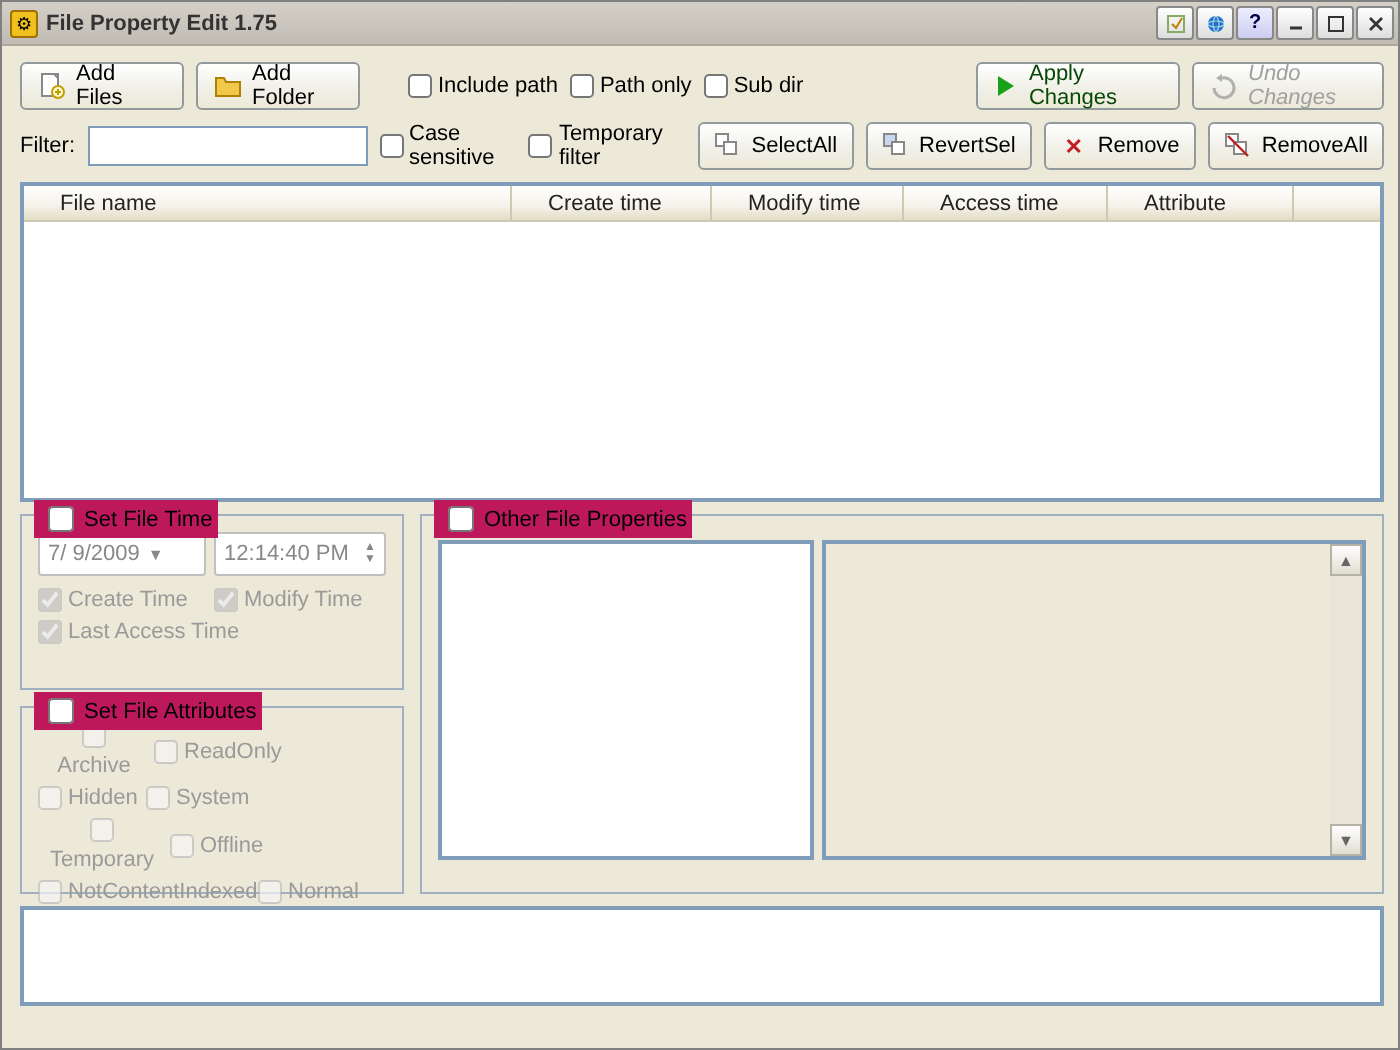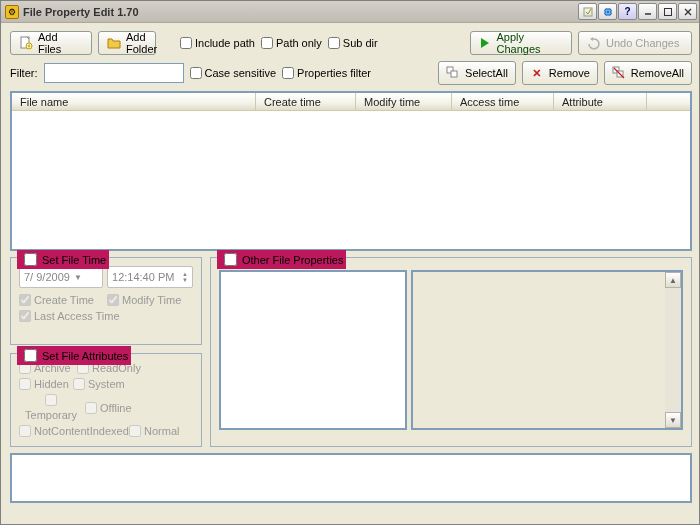--- a/index.html
+++ b/index.html
@@ -70,23 +70,23 @@
     display: inline-flex;
     align-items: center;
     gap: 5px;
     cursor: pointer;
     color: #000;
   }
   .btn .icon { width:14px; height:14px; display:inline-flex; align-items:center; justify-content:center;}
   .btn.primary { color:#064806;}
   .btn.disabled { color:#a0a0a0; cursor:default;}
   .add-files { width: 82px; }
-  .add-folder { width: 58px; }
+  .add-folder { width: 82px; }
   .apply { width: 102px;}
-  .undo  { width: 114px;}
+  .undo  { width: 96px; font-style: italic;}
   .selbtn { padding:0 7px; }
 
   .check { display:inline-flex; align-items:center; gap:3px; cursor:pointer;}
   .check input { width:12px; height:12px; margin:0;}
   .check.disabled { color:#9a9a9a;}
 
   .filter-input {
     width: 140px; height: 20px;
     border:1px solid #7f9db9; background:#fff;
   }
@@ -102,21 +102,21 @@
   .list-header {
     height:18px;
     background:linear-gradient(to bottom,#fff,#f4f2e8 60%,#e3ddc7);
     border-bottom:1px solid #cccab0;
     display:flex;
     font-size:11px;
     color:#222;
   }
   .list-header .col {
     border-right:1px solid #cccab0;
-    padding:2px 8px;
+    padding:2px 18px;
     height:18px;
     line-height:14px;
   }
   .col.fname   { width:244px;}
   .col.ctime   { width:100px;}
   .col.mtime   { width:96px;}
   .col.atime   { width:102px;}
   .col.attr    { width:93px;}
 
   .lower {
@@ -151,21 +151,21 @@
   .combo .chev { color:#888; font-size:8px;}
   .date-combo {width:86px;}
   .time-combo {width:88px; justify-content:space-between;}
   .time-combo .upd{ display:flex; flex-direction:column; font-size:6px; line-height:6px; color:#888;}
 
   .ckgrid { display:flex; flex-wrap:wrap; gap:4px 8px;}
   .ckgrid .check { width:80px;}
   .group.set-file-attr .ckgrid .check { width:80px;}
   .group.set-file-attr .ckgrid { gap:4px 2px;}
   .group.set-file-attr .ckgrid .check { width:56px;}
-  .group.set-file-attr .ckgrid .check:nth-child(1){width:56px;}
+  .group.set-file-attr .ckgrid .check:nth-child(1){width:56px;flex-direction:column;}
   .group.set-file-attr .ckgrid .check:nth-child(2){width:64px;}
   .group.set-file-attr .ckgrid .check:nth-child(3){width:52px;}
   .group.set-file-attr .ckgrid .check:nth-child(4){width:56px;}
   .group.set-file-attr .ckgrid .check:nth-child(5){width:64px;flex-direction:column;}
   .group.set-file-attr .ckgrid .check:nth-child(6){width:52px;}
   .group.set-file-attr .ckgrid .check:nth-child(7){width:108px;}
   .group.set-file-attr .ckgrid .check:nth-child(8){width:52px;}
 
   .props-inner {
     display:flex; gap:4px; height:100%; padding-top:4px;
@@ -197,21 +197,21 @@
   .icon svg { display:block; }
   .green-tri { width:0;height:0;border-top:5px solid transparent;border-bottom:5px solid transparent;border-left:8px solid #19a019;}
   .grey-undo { color:#b0b0b0;}
   .red-x { color:#c02020; font-weight:bold;}
 </style>
 </head>
 <body>
 
 <div class="titlebar">
   <span class="app-icon">⚙</span>
-  <span class="title-text">File Property Edit  1.70</span>
+  <span class="title-text">File Property Edit  1.75</span>
   <div class="title-right">
     <div class="win-btn">
       <svg viewBox="0 0 10 10">
           <rect x="1" y="1" width="8" height="8" fill="none" stroke="#8a6" stroke-width="1"></rect>
           <path d="M3 5 L5 7 L8 2" stroke="#c08000" stroke-width="1" fill="none"></path>
         </svg>
     </div>
     <div class="win-btn">
       <svg viewBox="0 0 10 10">
           <circle cx="5" cy="5" r="4" fill="#2a6ad0"></circle>
@@ -295,31 +295,40 @@
 
   <div class="row">
     <span class="filter-label">Filter:</span>
     <input class="filter-input" value="" style="">
     <label class="check">
         <input type="checkbox" style="">
         <span>Case sensitive</span>
       </label>
     <label class="check">
         <input type="checkbox" style="">
-        <span>Properties filter</span>
+        <span>Temporary filter</span>
       </label>
     <div style="flex:1"></div>
     <div class="btn selbtn">
       <span class="icon">
         <svg viewBox="0 0 14 14" width="14" height="14">
             <rect x="1" y="1" width="6" height="6" fill="#fff" stroke="#888"></rect>
             <rect x="5" y="5" width="6" height="6" fill="#fff" stroke="#888"></rect>
           </svg>
       </span>
       <span>SelectAll</span>
+    </div>
+    <div class="btn selbtn">
+      <span class="icon">
+        <svg viewBox="0 0 14 14" width="14" height="14">
+            <rect x="1" y="1" width="6" height="6" fill="#c8d8f0" stroke="#888"></rect>
+            <rect x="5" y="5" width="6" height="6" fill="#fff" stroke="#888"></rect>
+          </svg>
+      </span>
+      <span>RevertSel</span>
     </div>
     <div class="btn selbtn">
       <span class="icon red-x">✕</span>
       <span>Remove</span>
     </div>
     <div class="btn selbtn">
       <span class="icon">
         <svg viewBox="0 0 14 14" width="14" height="14">
             <rect x="1" y="1" width="6" height="6" fill="#fff" stroke="#888"></rect>
             <rect x="5" y="5" width="6" height="6" fill="#fff" stroke="#888"></rect>

